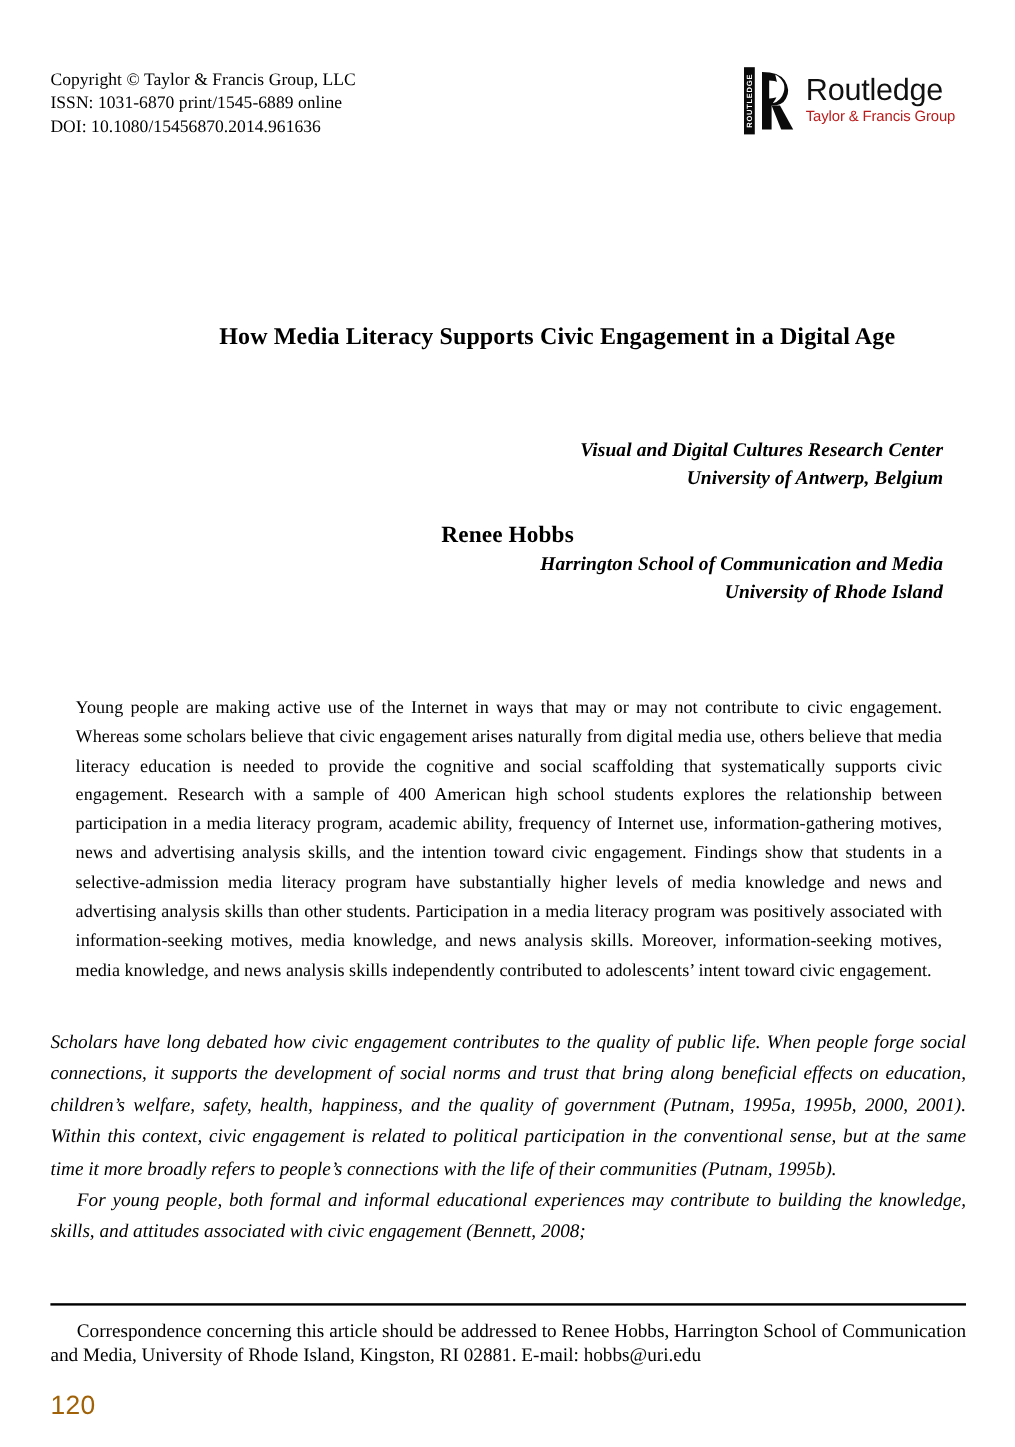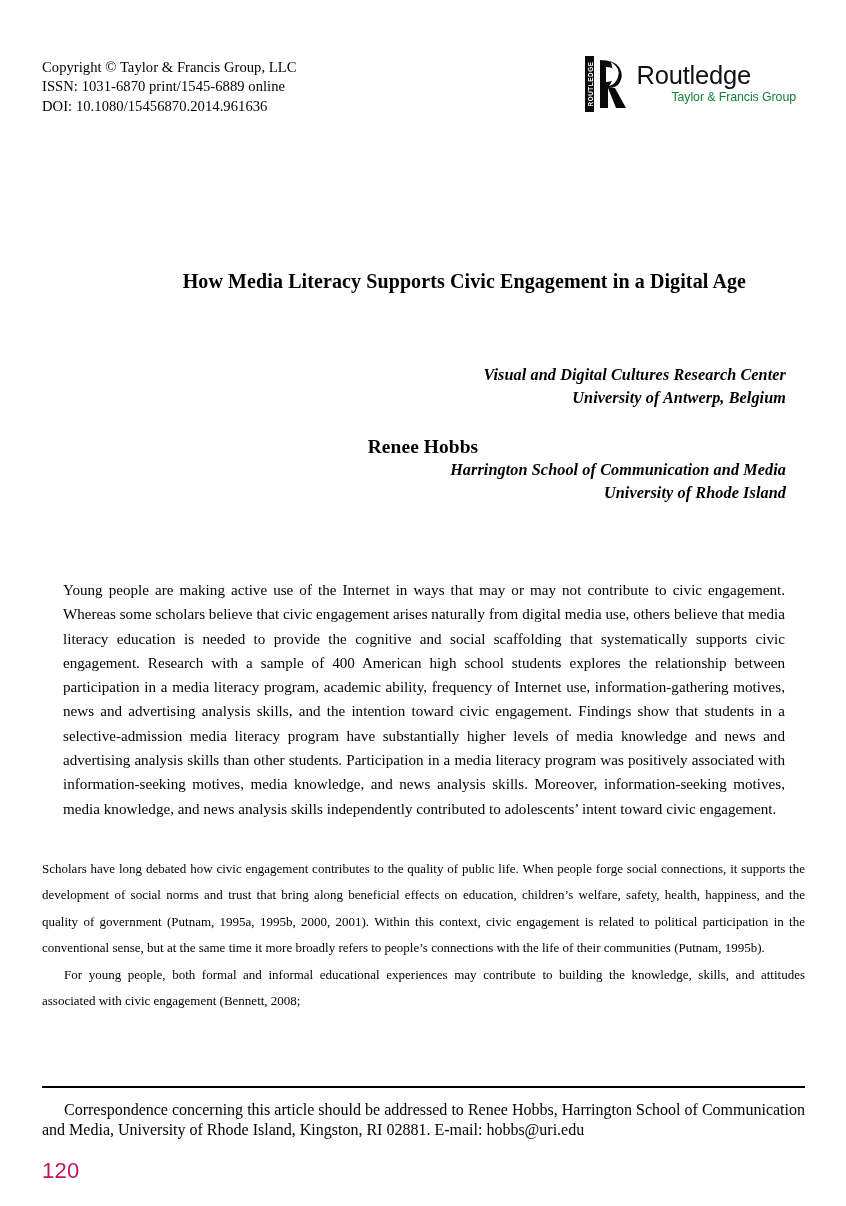--- a/index.html
+++ b/index.html
@@ -88,22 +88,21 @@
     font-size: 25.5px;
     line-height: 25px;
     letter-spacing: -0.2px;
     color: #111111;
   }
   .logo-text .tagline {
     font-size: 12.4px;
     line-height: 15px;
     margin-top: 2px;
     letter-spacing: -0.1px;
-    color: #15803d;
-    margin-left: 35px;
+    color: #b91c1c;
   }
 
   
   .article-title {
     position: absolute;
     top: 249px;
     left: 100px;
     right: 100px;
     text-align: right;
     font-size: 20px;
@@ -149,24 +148,25 @@
     text-justify: inter-word;
     letter-spacing: 0.02px;
   }
 
   
   .body-copy {
     position: absolute;
     top: 856px;
     left: 42px;
     width: 763px;
-    font-size: 13px;
+    font-size: 16px;
     line-height: 26.4px;
     text-align: justify;
     text-justify: inter-word;
+    font-style: italic;
   }
   .body-copy p { margin: 0; }
   .body-copy p.indented { text-indent: 22px; }
 
   
   .footnote-rule {
     position: absolute;
     top: 1086px;
     left: 42px;
     width: 763px;
@@ -187,21 +187,21 @@
 
   
   .folio {
     position: absolute;
     top: 1158px;
     left: 42px;
     font-family: "Liberation Sans", "DejaVu Sans", sans-serif;
     font-size: 22px;
     line-height: 26px;
     letter-spacing: 0.3px;
-    color: #be185d;
+    color: #a16207;
   }
 </style>
 </head>
 <body>
 
 <div class="page">
 
   <div class="masthead">
     <div class="journal-meta">
       <div>Copyright © Taylor &amp; Francis Group, LLC</div>

